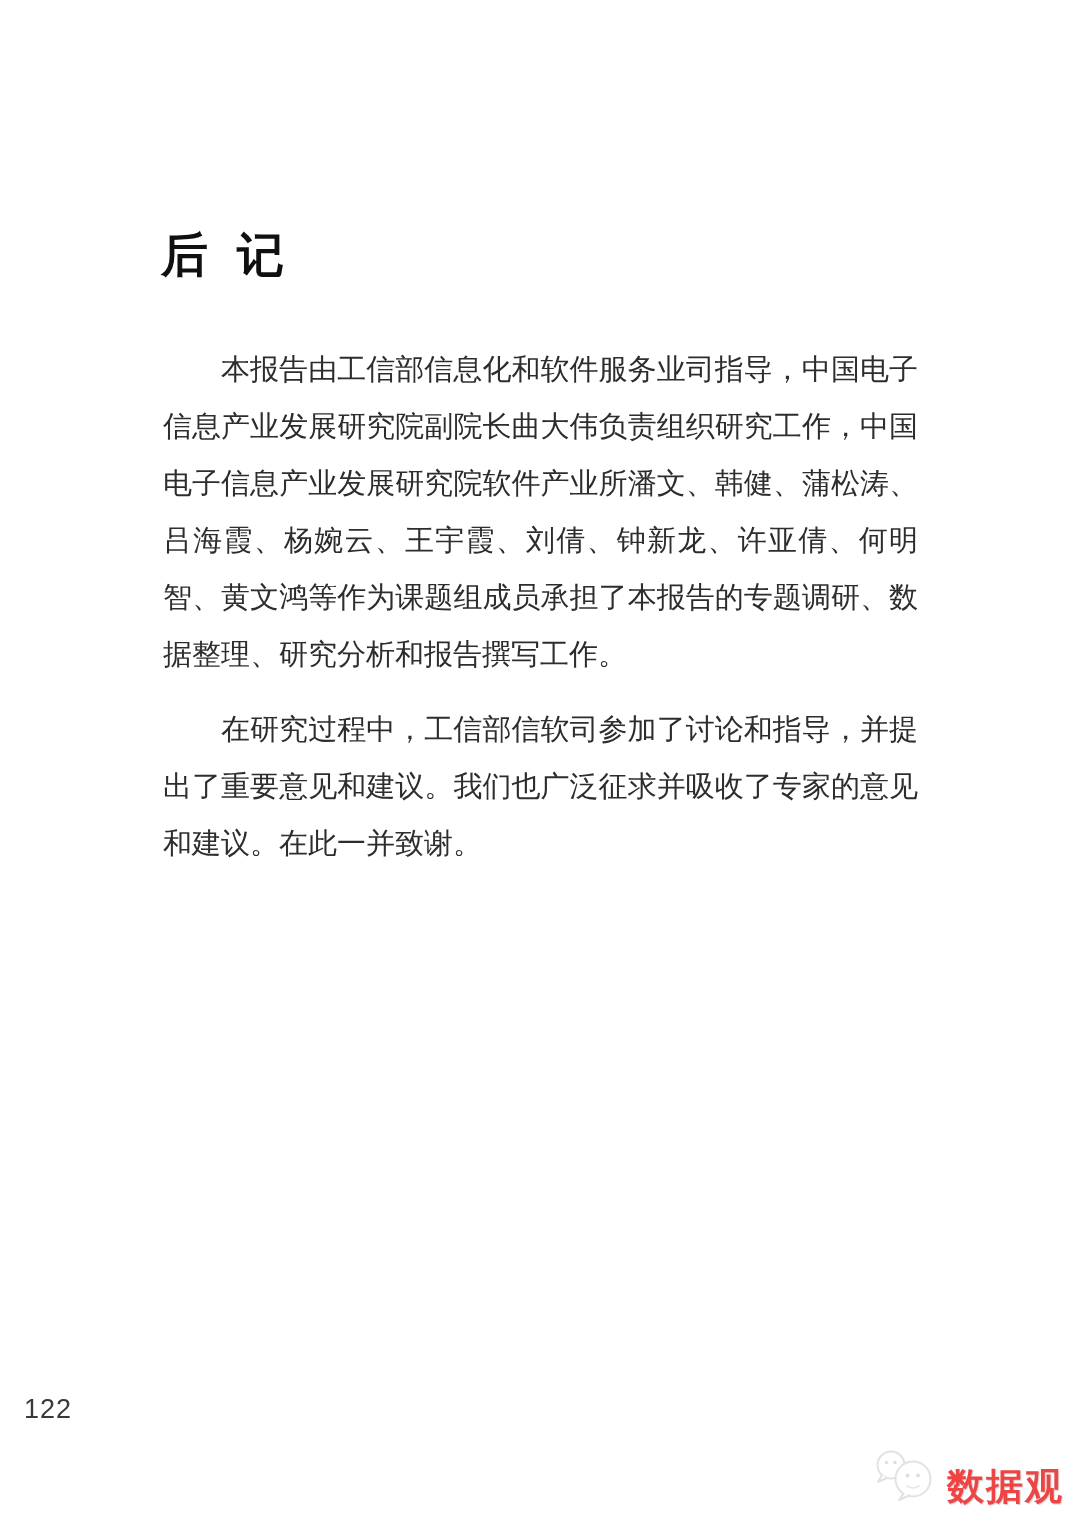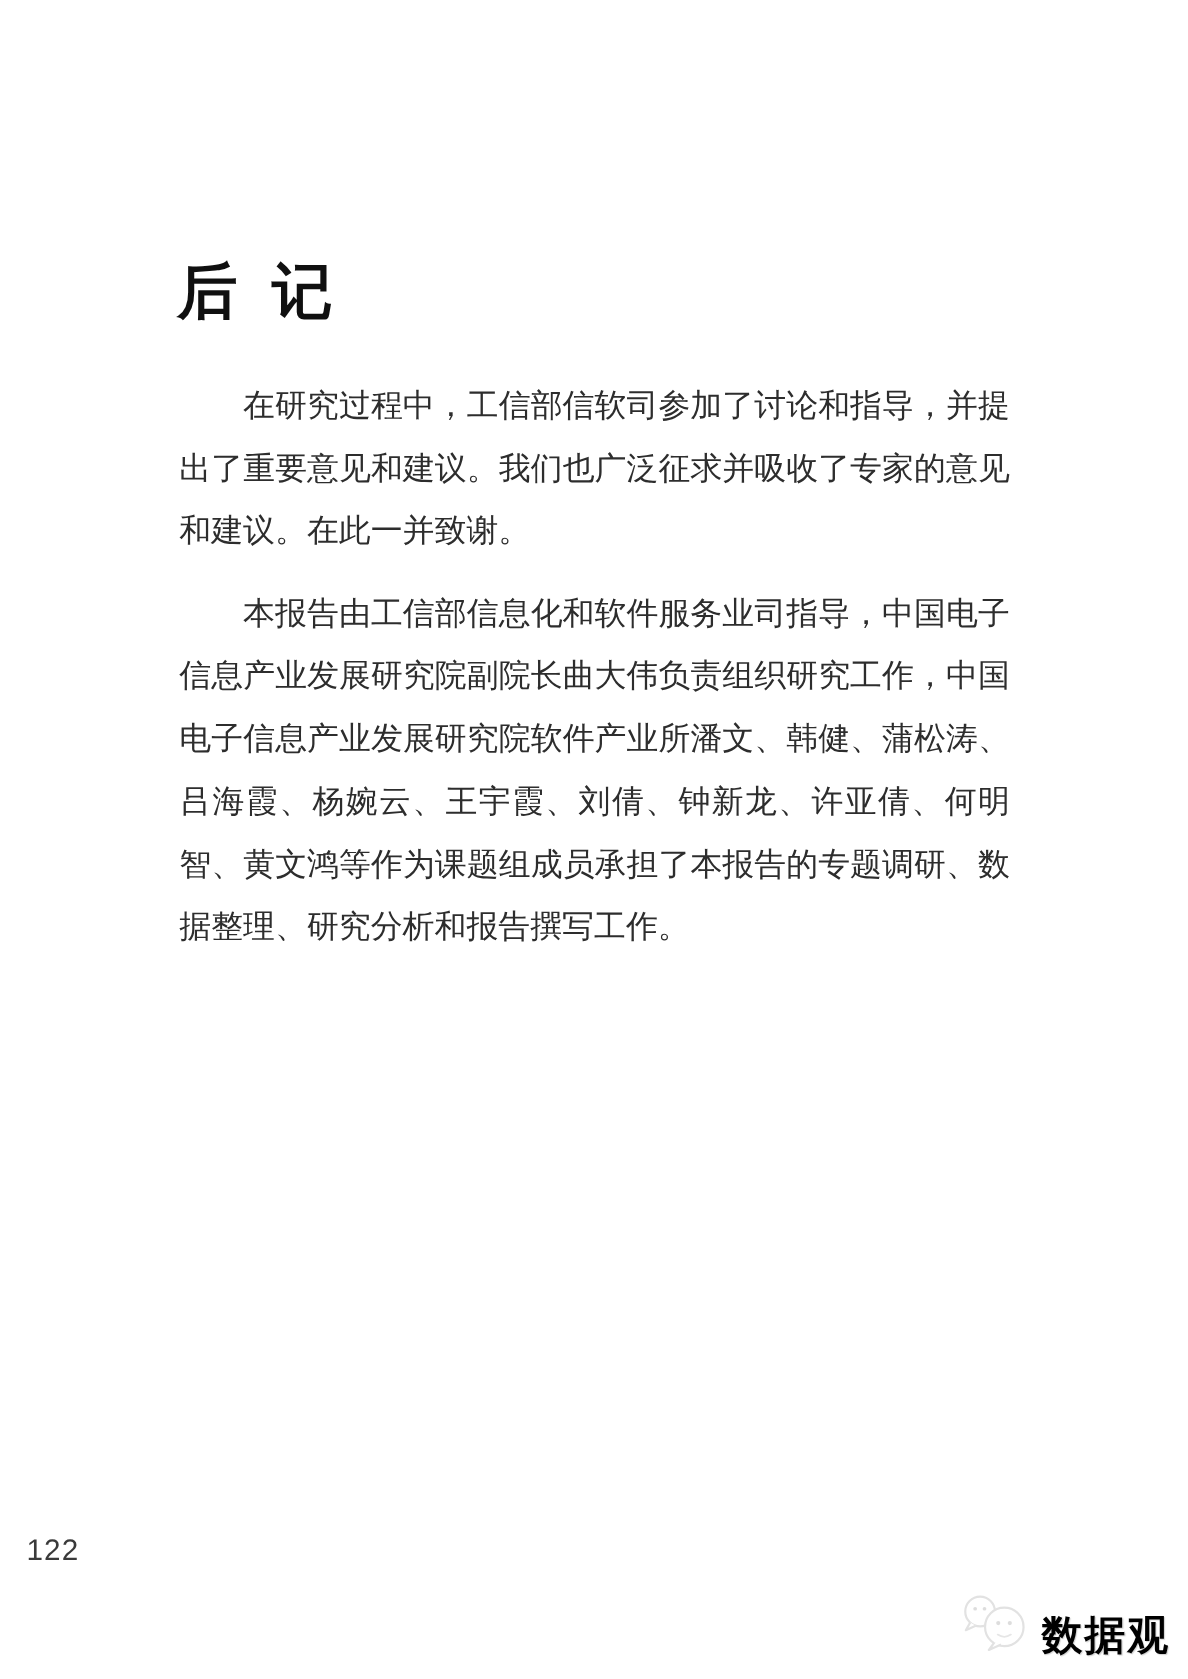--- a/index.html
+++ b/index.html
@@ -14,21 +14,21 @@
     background: #ffffff;
     overflow: hidden;
     font-family: "Liberation Serif", serif;
   }
   .doc-title {
     position: absolute;
     left: 161px;
     top: 198px;
     font-family: "Liberation Sans", sans-serif;
     font-weight: 700;
-    font-size: 55px;
+    font-size: 47px;
     line-height: 1.1;
     color: #101010;
     word-spacing: 12px;
     letter-spacing: 2px;
     white-space: pre;
   }
   .doc-body {
     position: absolute;
     left: 163px;
     top: 341px;
@@ -62,36 +62,36 @@
     bottom: 14px;
     display: flex;
     align-items: center;
     gap: 10px;
   }
   .wm-icon { display: block; line-height: 0; }
   .wm-text {
     font-family: "Liberation Sans", sans-serif;
     font-size: 37px;
     font-weight: 700;
-    color: #000000;
+    color: #ef4444;
     text-shadow: 1px 1px 1px rgba(150,150,150,0.45), -1px -1px 1px rgba(255,255,255,0.9);
     letter-spacing: 2px;
     margin-top: 24px;
   }
 </style>
 </head>
 <body>
 
 <div class="page">
 
   <h1 class="doc-title">后 记</h1>
 
   <div class="doc-body">
+    <p>本报告由工信部信息化和软件服务业司指导，中国电子信息产业发展研究院副院长曲大伟负责组织研究工作，中国电子信息产业发展研究院软件产业所潘文、韩健、蒲松涛、吕海霞、杨婉云、王宇霞、刘倩、钟新龙、许亚倩、何明智、黄文鸿等作为课题组成员承担了本报告的专题调研、数据整理、研究分析和报告撰写工作。</p>
     <p>在研究过程中，工信部信软司参加了讨论和指导，并提出了重要意见和建议。我们也广泛征求并吸收了专家的意见和建议。在此一并致谢。</p>
-    <p>本报告由工信部信息化和软件服务业司指导，中国电子信息产业发展研究院副院长曲大伟负责组织研究工作，中国电子信息产业发展研究院软件产业所潘文、韩健、蒲松涛、吕海霞、杨婉云、王宇霞、刘倩、钟新龙、许亚倩、何明智、黄文鸿等作为课题组成员承担了本报告的专题调研、数据整理、研究分析和报告撰写工作。</p>
   </div>
 
   <div class="page-number">122</div>
 
   <div class="watermark">
     <span class="wm-icon">
       <svg width="64" height="52" viewBox="0 0 64 52" xmlns="http://www.w3.org/2000/svg">
 
         <circle cx="18" cy="16" r="13.5" fill="#ffffff" stroke="#e2e2e2" stroke-width="2"></circle>
         <circle cx="13.5" cy="13.5" r="1.7" fill="#dddddd"></circle>

